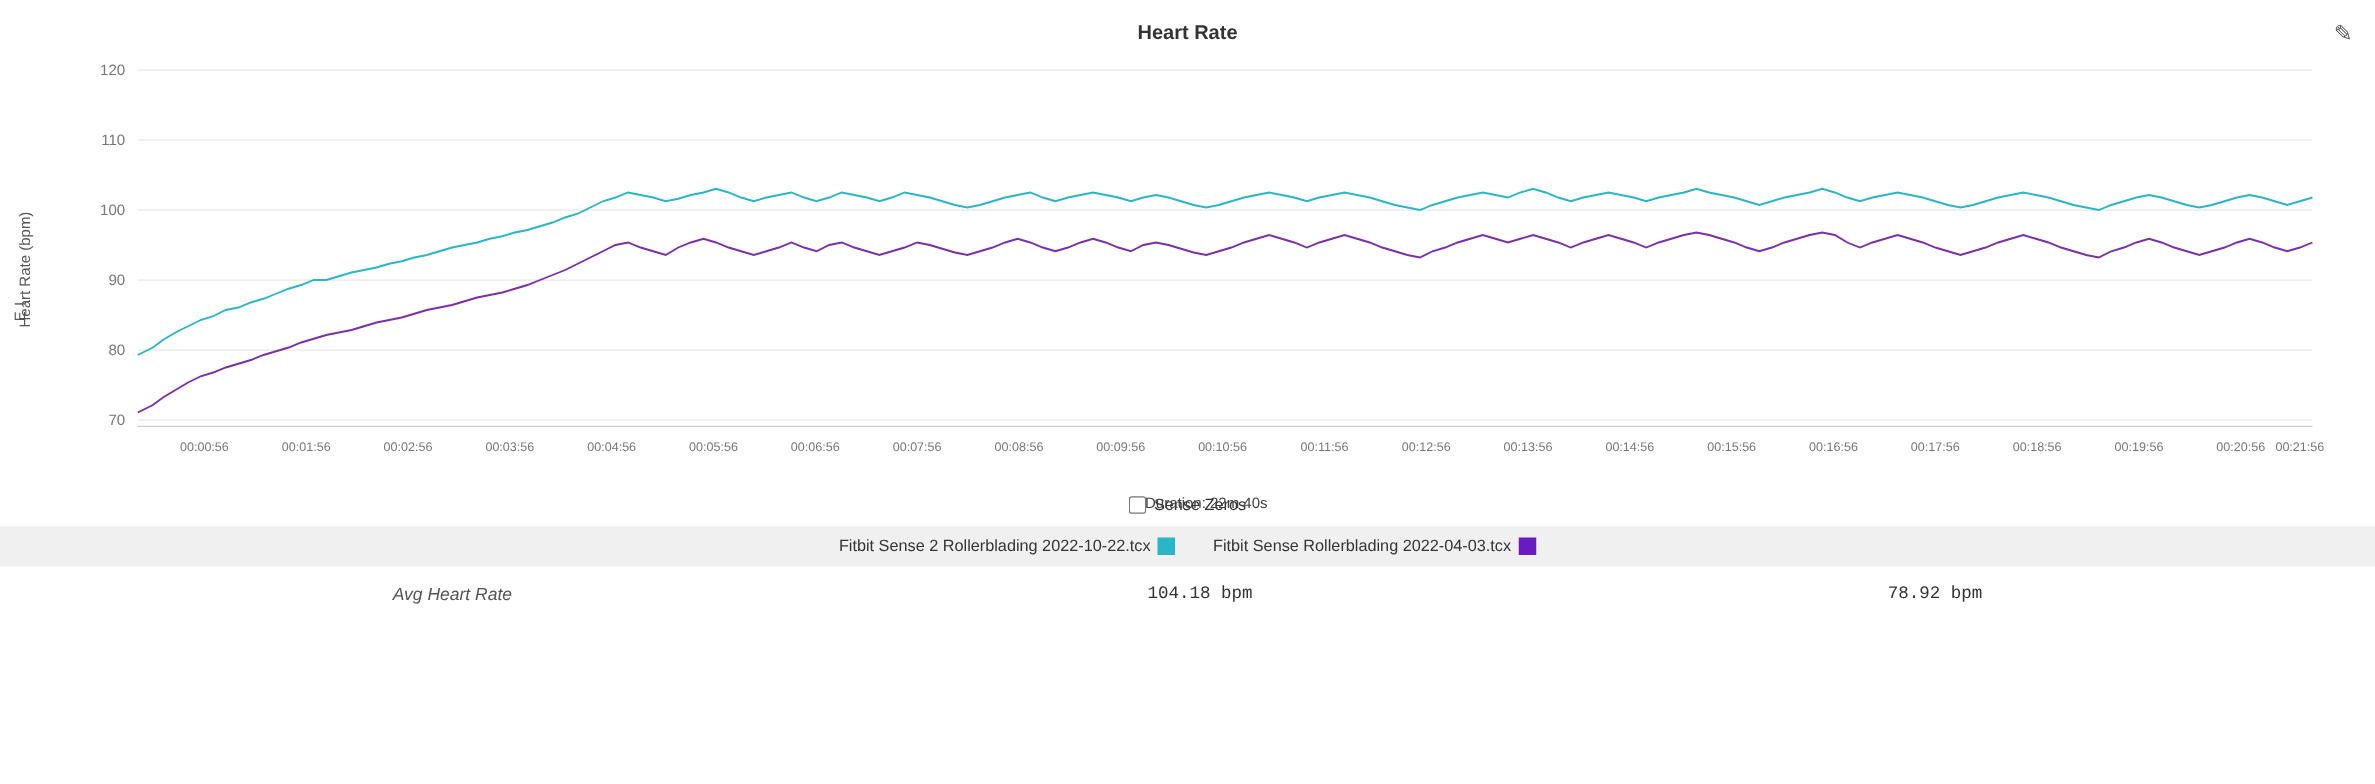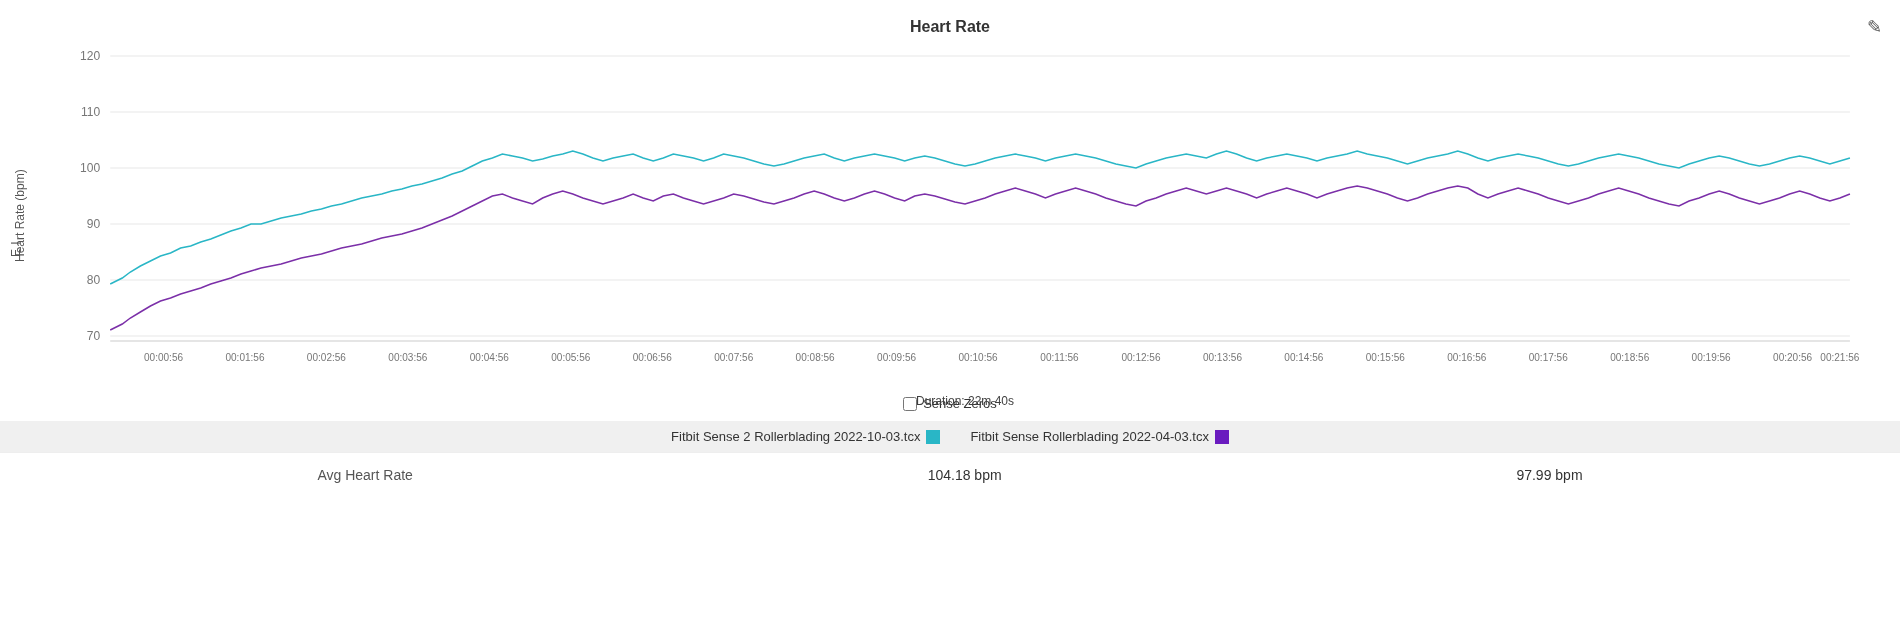--- a/index.html
+++ b/index.html
@@ -100,24 +100,26 @@
       align-items: center;
       margin-top: 0;
       padding: 14px 60px;
       font-size: 14px;
       color: #333;
       border-top: 1px solid #eee;
     }
     .stat-label {
       font-weight: normal;
       color: #555;
+      font-style: italic;
     }
     .stat-value {
       font-weight: normal;
       color: #333;
+      font-family: Liberation Mono, monospace;
     }
     .vertical-label {
       position: absolute;
       left: 8px;
       top: 50%;
       transform: translateY(-50%) rotate(-90deg);
       font-size: 12px;
       color: #555;
       white-space: nowrap;
       letter-spacing: 0.5px;
@@ -532,27 +534,27 @@
     <div class="x-axis-label">Duration: 22m 40s</div>
   </div>
 
   <div class="show-zeros-row">
     <input type="checkbox" style="">
     <span>Sense Zeros</span>
   </div>
 
   <div class="legend-row">
     <div class="legend-item">
-      <span>Fitbit Sense 2 Rollerblading 2022-10-03.tcx</span>
+      <span>Fitbit Sense 2 Rollerblading 2022-10-22.tcx</span>
       <span class="legend-color-box" style="background:#29b6c6;"></span>
     </div>
     <div class="legend-item">
       <span>Fitbit Sense Rollerblading 2022-04-03.tcx</span>
       <span class="legend-color-box" style="background:#6a1bbf;"></span>
     </div>
   </div>
 
   <div class="stats-row">
     <span class="stat-label">Avg Heart Rate</span>
     <span class="stat-value">104.18 bpm</span>
-    <span class="stat-value">97.99 bpm</span>
+    <span class="stat-value">78.92 bpm</span>
   </div>
 </div>
 
 </body></html>

